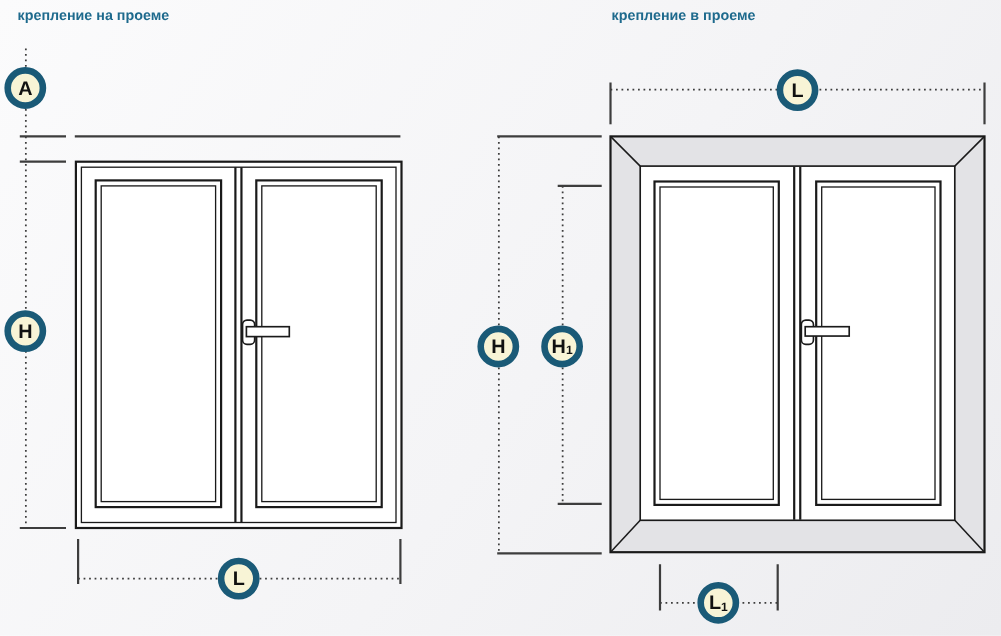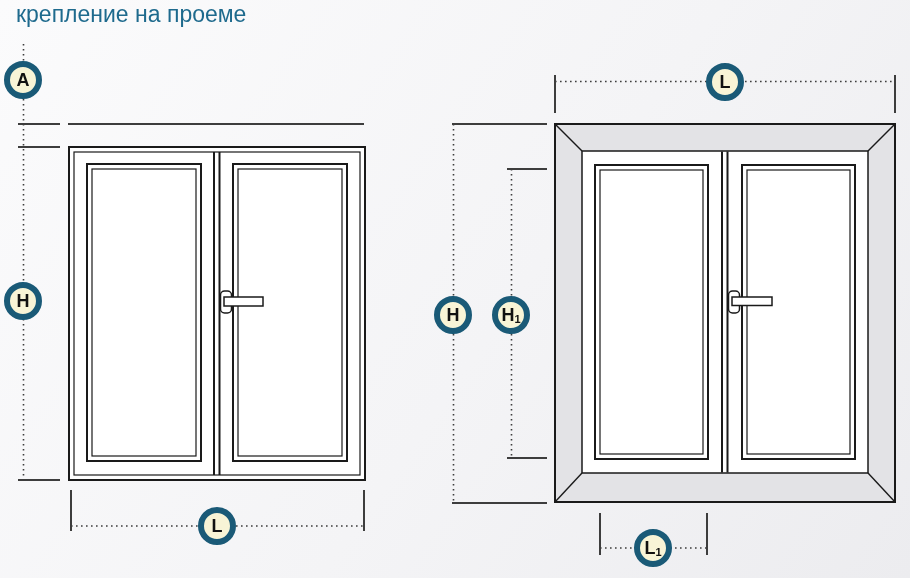--- a/index.html
+++ b/index.html
@@ -30,22 +30,22 @@
   .wall-inner{ stroke: var(--line-color); stroke-width: 1.5; fill: #ffffff; }
   .handle    { stroke: var(--line-color); stroke-width: 1.5; fill: #ffffff; }
 
   
   .tick   { stroke: var(--dim-color); stroke-width: 2; }
   .cline  { stroke: var(--dim-color); stroke-width: 2; }
   .dotted { stroke: var(--dim-color); stroke-width: 1.6; stroke-dasharray: 1.6 3.4; fill: none; }
 
   .title {
     position: absolute;
-    font-size: 23px;
-    font-weight: normal;
+    font-size: 13px;
+    font-weight: bold;
     line-height: 22px;
     color: var(--title-color);
     white-space: nowrap;
   }
   .badge {
     position: absolute;
     width: 38px;
     height: 38px;
     box-sizing: border-box;
     border: 6px solid var(--accent);
@@ -124,20 +124,21 @@
       <rect class="win" x="595" y="165" width="113" height="294"></rect>
       <rect class="win-thin" x="600" y="170" width="103" height="284"></rect>
       <rect class="win" x="742" y="165" width="113" height="294"></rect>
       <rect class="win-thin" x="747" y="170" width="103" height="284"></rect>
       <rect class="handle" x="728.5" y="291" width="11" height="22" rx="4"></rect>
       <rect class="handle" x="732" y="297" width="40" height="8.5"></rect>
     </g>
   </svg>
 
   <div class="title" style="left:16px; top:3px;">крепление на проеме</div>
+  <div class="title" style="left:556px; top:3px;">крепление в проеме</div>
 
   <div class="badge" style="left:4px; top:61px;">
     <span>A</span>
       <span class="sub"></span>
   </div>
   <div class="badge" style="left:4px; top:282px;">
     <span>H</span>
       <span class="sub"></span>
   </div>
   <div class="badge" style="left:198px; top:507px;">

